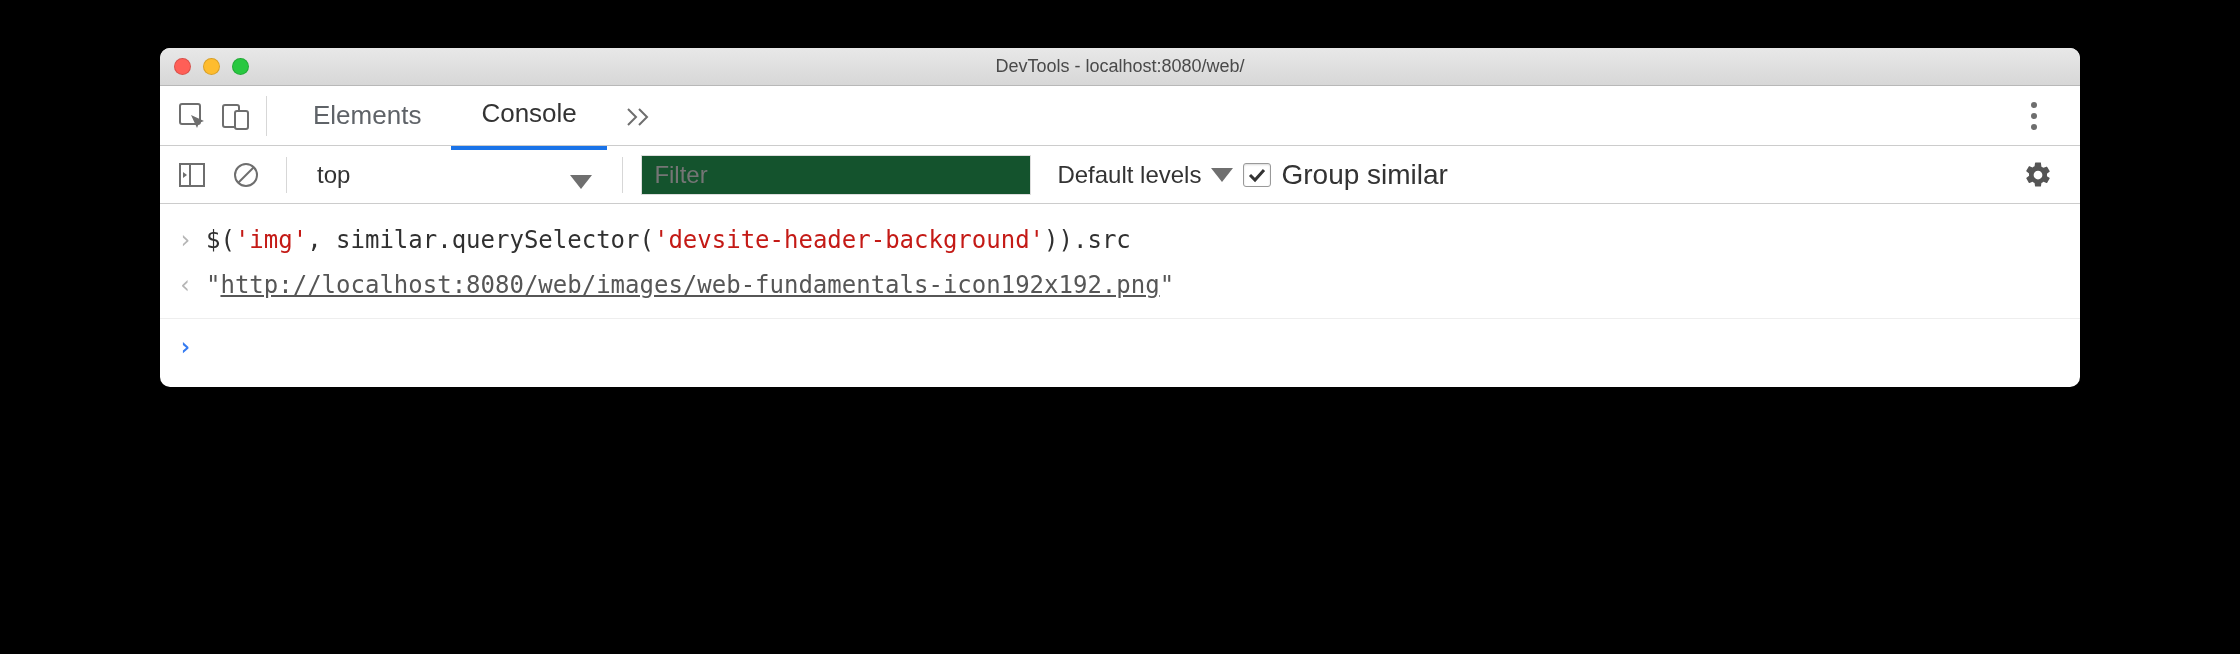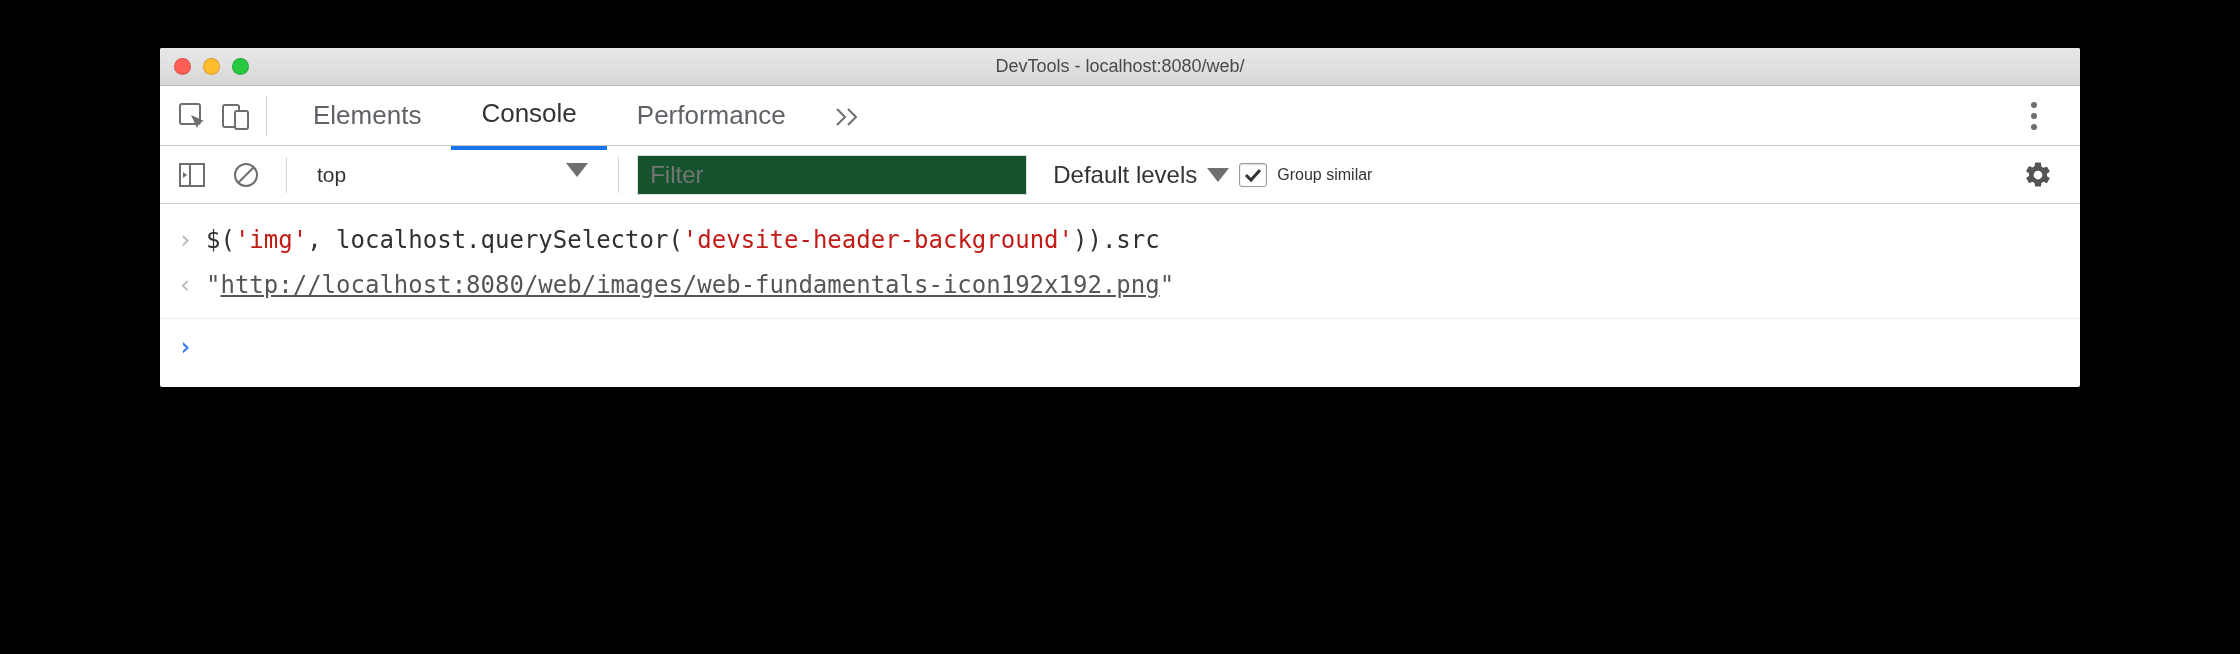--- a/index.html
+++ b/index.html
@@ -9,21 +9,21 @@
     height: 654px;
     font-family: -apple-system, "Helvetica Neue", Arial, sans-serif;
     display: flex;
     align-items: flex-start;
     justify-content: center;
     padding-top: 48px;
   }
   .window {
     width: 1920px;
     background: #fff;
-    border-radius: 2px;
+    border-radius: 10px;
     box-shadow: 0 30px 60px rgba(0,0,0,.55), 0 0 0 1px rgba(0,0,0,.25);
     overflow: hidden;
   }
   .titlebar {
     height: 38px;
     background: linear-gradient(#e8e8e8,#d7d7d7);
     border-bottom: 1px solid #b8b8b8;
     display: flex;
     align-items: center;
     position: relative;
@@ -50,39 +50,39 @@
   .tab.active { color:#333; border-bottom: 4px solid #1a73e8; text-align: right; }
   .tabs .chev { margin-left: 10px; }
   .dots3 { margin-left:auto; margin-right:14px; }
 
   .toolbar {
     height: 58px; display:flex; align-items:center;
     border-bottom: 1px solid #ccc; padding: 0 10px; gap: 10px;
   }
   .sep { width:1px; height:36px; background:#d7d7d7; margin: 0 8px; }
   .context {
-    font-size: 21px; color:#333; display:flex; align-items:flex-start; gap: 220px;
+    font-size: 24px; color:#333; display:flex; align-items:flex-end; gap: 220px;
     padding: 0 12px;
   }
   .tri-down {
     width:0;height:0;border-left:11px solid transparent;border-right:11px solid transparent;
     border-top:14px solid #6f6f6f;
   }
   .filter-input {
     font-size: 24px; color:#999; border:1px solid #ddd; height:40px; width:390px;
     padding: 0 12px; background:#14532d;
   }
   .levels { font-size:24px; color:#333; display:flex; align-items:center; gap:10px; margin-left: 16px;}
   .chk {
     width:28px;height:24px;border:1px solid #999;border-radius:3px;
     display:flex;align-items:center;justify-content:center;
     box-shadow: inset 0 1px 2px rgba(0,0,0,.15);
   }
   .chk svg{stroke:#333;stroke-width:3;fill:none;}
-  .group-label{font-size:16px;color:#333;}
+  .group-label{font-size:28px;color:#333;}
   .gear{margin-left:auto;margin-right:10px;}
 
   .console {
     font-family: Menlo, Consolas, monospace;
     font-size: 24px; line-height: 1.7;
     padding: 14px 0 18px 0;
   }
   .row { display:flex; padding: 2px 18px; }
   .gutter { width:28px; color:#b6b6b6; flex-shrink:0; }
   .gutter.blue { color:#367cf1; font-weight:bold; }
@@ -117,21 +117,20 @@
     <div class="tool-icon">
       <svg width="30" height="30" class="svg">
           <rect x="2" y="4" width="16" height="22" rx="2"></rect>
           <rect x="14" y="10" width="13" height="18" rx="2" fill="#fff"></rect>
         </svg>
     </div>
     <div class="tab-sep"></div>
 
     <div class="tab">Elements</div>
     <div class="tab active">Console</div>
-    <div class="tab">Performance</div>
 
     <div class="tool-icon chev">
       <svg width="30" height="22" class="svg" stroke-width="3">
           <path d="M4 4 L12 12 L4 20"></path>
           <path d="M15 4 L23 12 L15 20"></path>
         </svg>
     </div>
     <div class="tool-icon dots3">
       <svg width="8" height="30">
           <circle cx="4" cy="4" r="3" fill="#6e6e6e"></circle>
@@ -181,21 +180,21 @@
       <svg width="30" height="30" viewBox="0 0 24 24" fill="#555">
           <path d="M19.14,12.94a7.14,7.14,0,0,0,.05-.94,7.14,7.14,0,0,0-.05-.94l2.03-1.58a.5.5,0,0,0,.12-.64l-1.92-3.32a.5.5,0,0,0-.61-.22l-2.39.96a7.03,7.03,0,0,0-1.62-.94l-.36-2.54A.5.5,0,0,0,13.9,2h-3.8a.5.5,0,0,0-.49.42L9.25,4.96a7.03,7.03,0,0,0-1.62.94l-2.39-.96a.5.5,0,0,0-.61.22L2.71,8.48a.5.5,0,0,0,.12.64l2.03,1.58a7.14,7.14,0,0,0-.05.94,7.14,7.14,0,0,0,.05.94L2.83,14.16a.5.5,0,0,0-.12.64l1.92,3.32a.5.5,0,0,0,.61.22l2.39-.96a7.03,7.03,0,0,0,1.62.94l.36,2.54a.5.5,0,0,0,.49.42h3.8a.5.5,0,0,0,.49-.42l.36-2.54a7.03,7.03,0,0,0,1.62-.94l2.39.96a.5.5,0,0,0,.61-.22l1.92-3.32a.5.5,0,0,0-.12-.64ZM12,15.5A3.5,3.5,0,1,1,15.5,12,3.5,3.5,0,0,1,12,15.5Z"></path>
         </svg>
     </div>
   </div>
 
   <div class="console">
     <div class="bb">
       <div class="row">
         <div class="gutter">›</div>
-        <div class="code"><span>$(</span><span class="str">'img'</span><span>, localhost.querySelector(</span><span class="str">'devsite-header-background'</span><span>)).src</span></div>
+        <div class="code"><span>$(</span><span class="str">'img'</span><span>, similar.querySelector(</span><span class="str">'devsite-header-background'</span><span>)).src</span></div>
       </div>
       <div class="row">
         <div class="gutter">‹</div>
         <div class="code output"><span class="q">"</span><span class="url">http://localhost:8080/web/images/web-fundamentals-icon192x192.png</span><span class="q">"</span></div>
       </div>
     </div>
     <div class="row">
       <div class="gutter blue">›</div>
       <div class="code"></div>
     </div>

